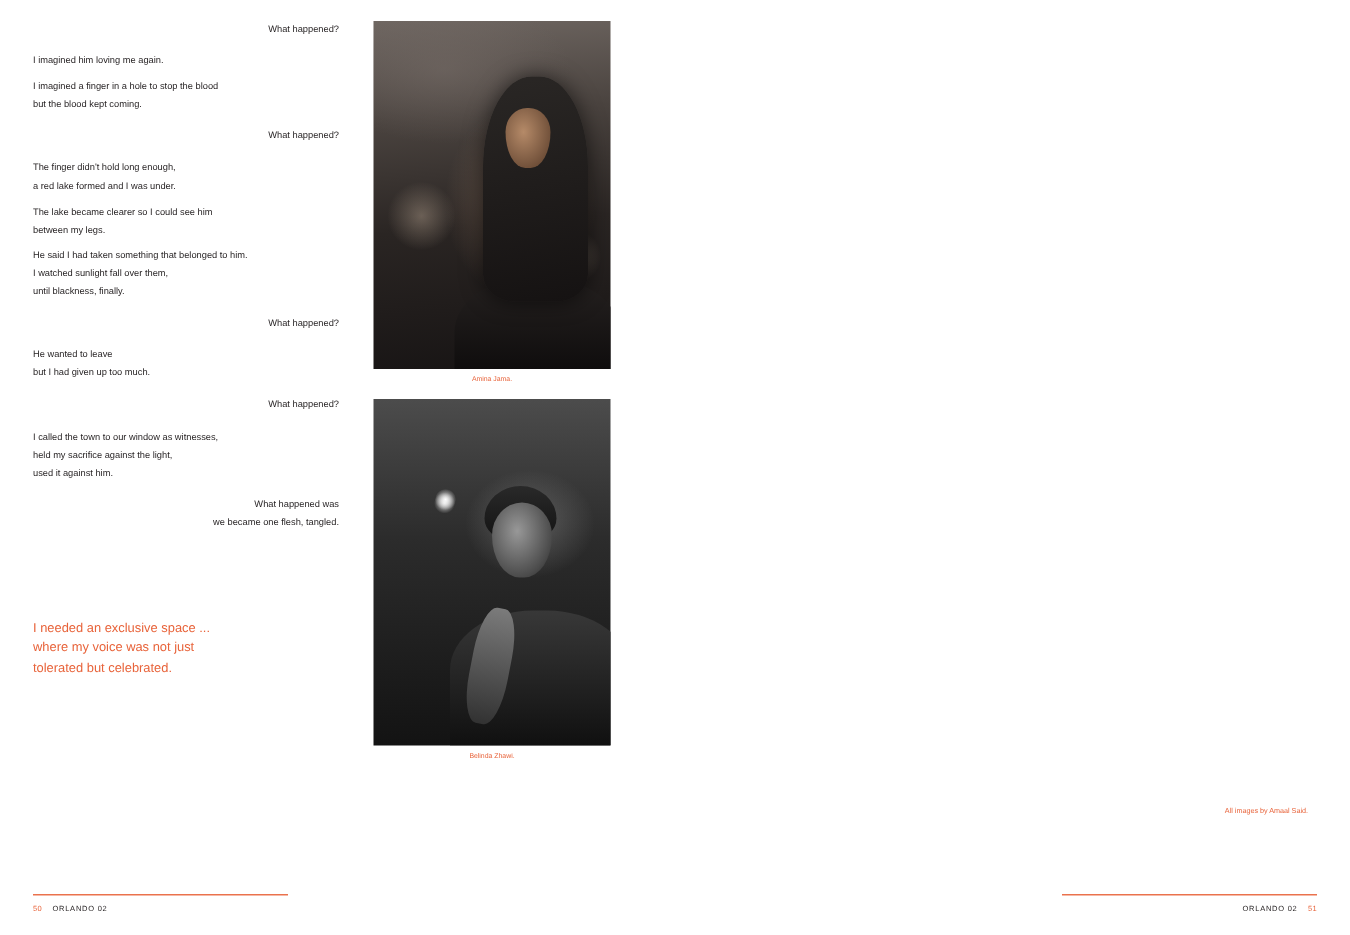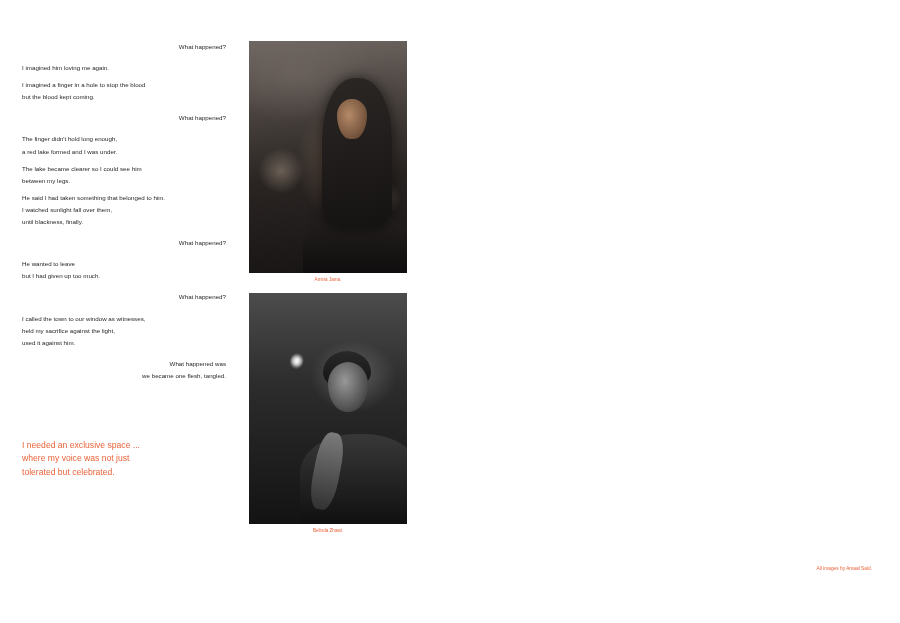--- a/index.html
+++ b/index.html
@@ -12,21 +12,20 @@
     height: 623px;
     font-family: "Liberation Sans", sans-serif;
     color: #231f20;
     overflow: hidden;
     position: relative;
   }
   .spread {
     position: absolute;
     inset: 0;
     display: flex;
-    margin-top: 27px;
   }
   .page {
     position: relative;
     height: 623px;
     box-sizing: border-box;
   }
   .page-left { width: 450px; }
   .page-right { width: 450px; }
 
   

